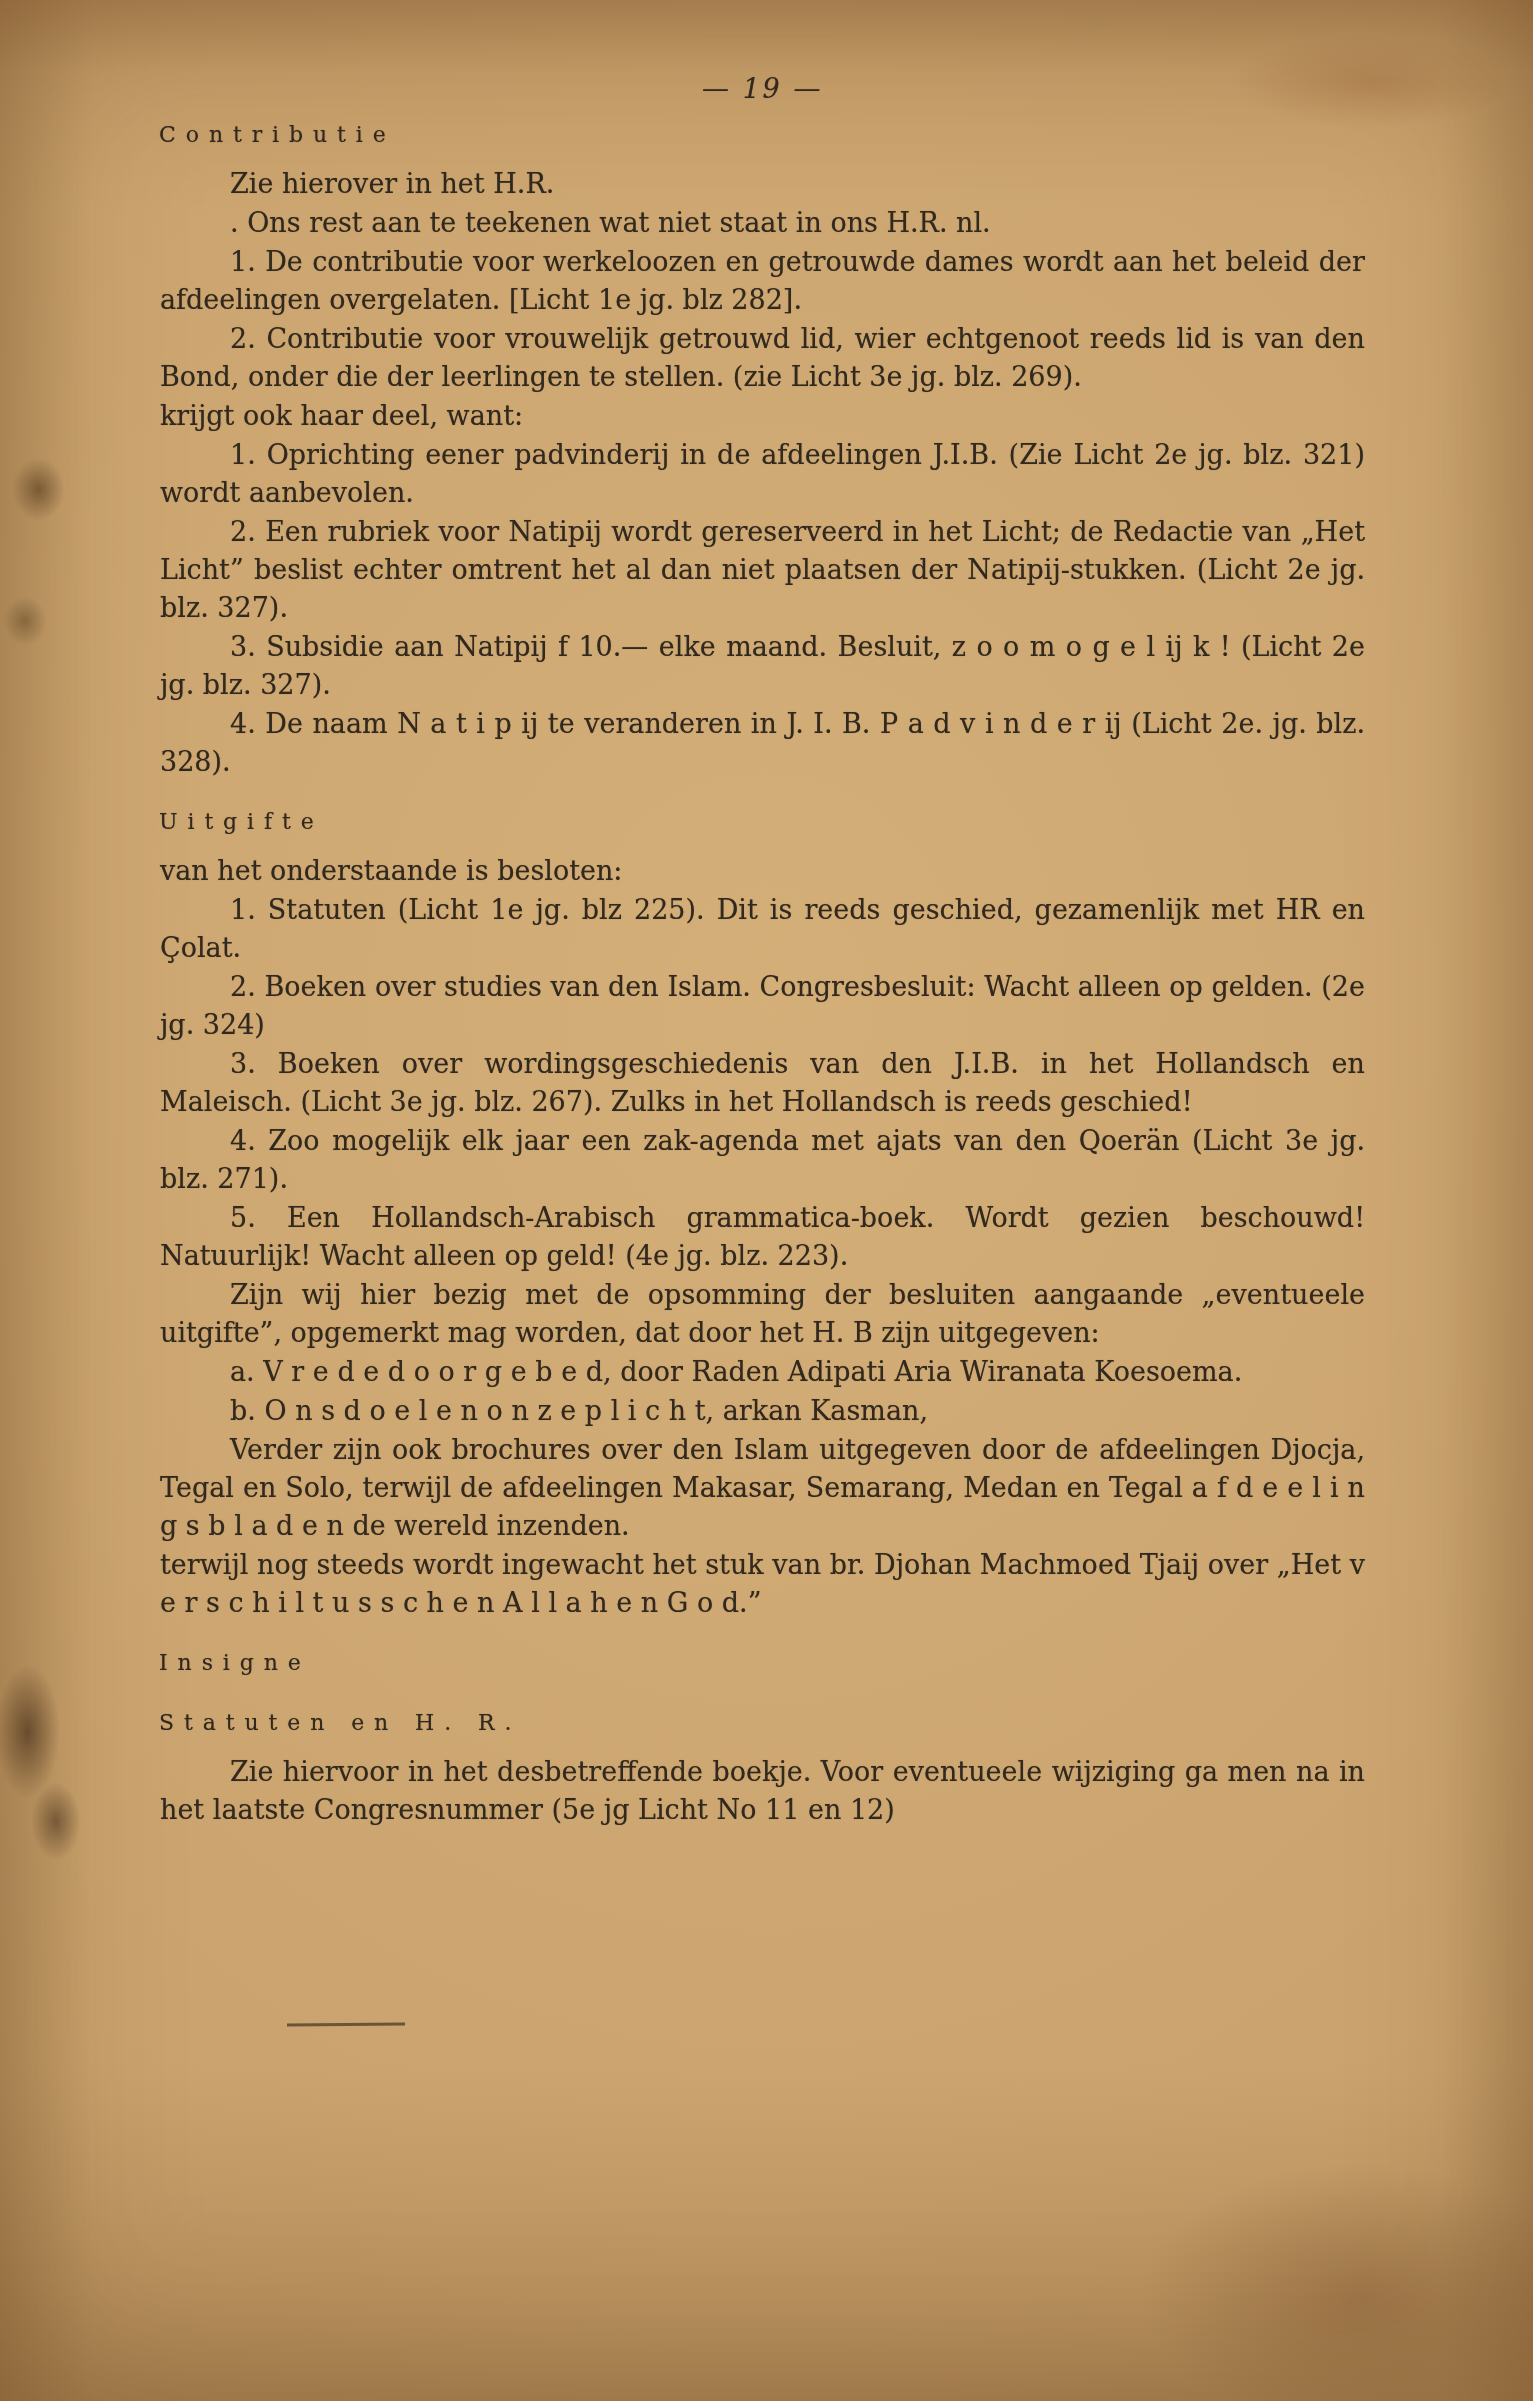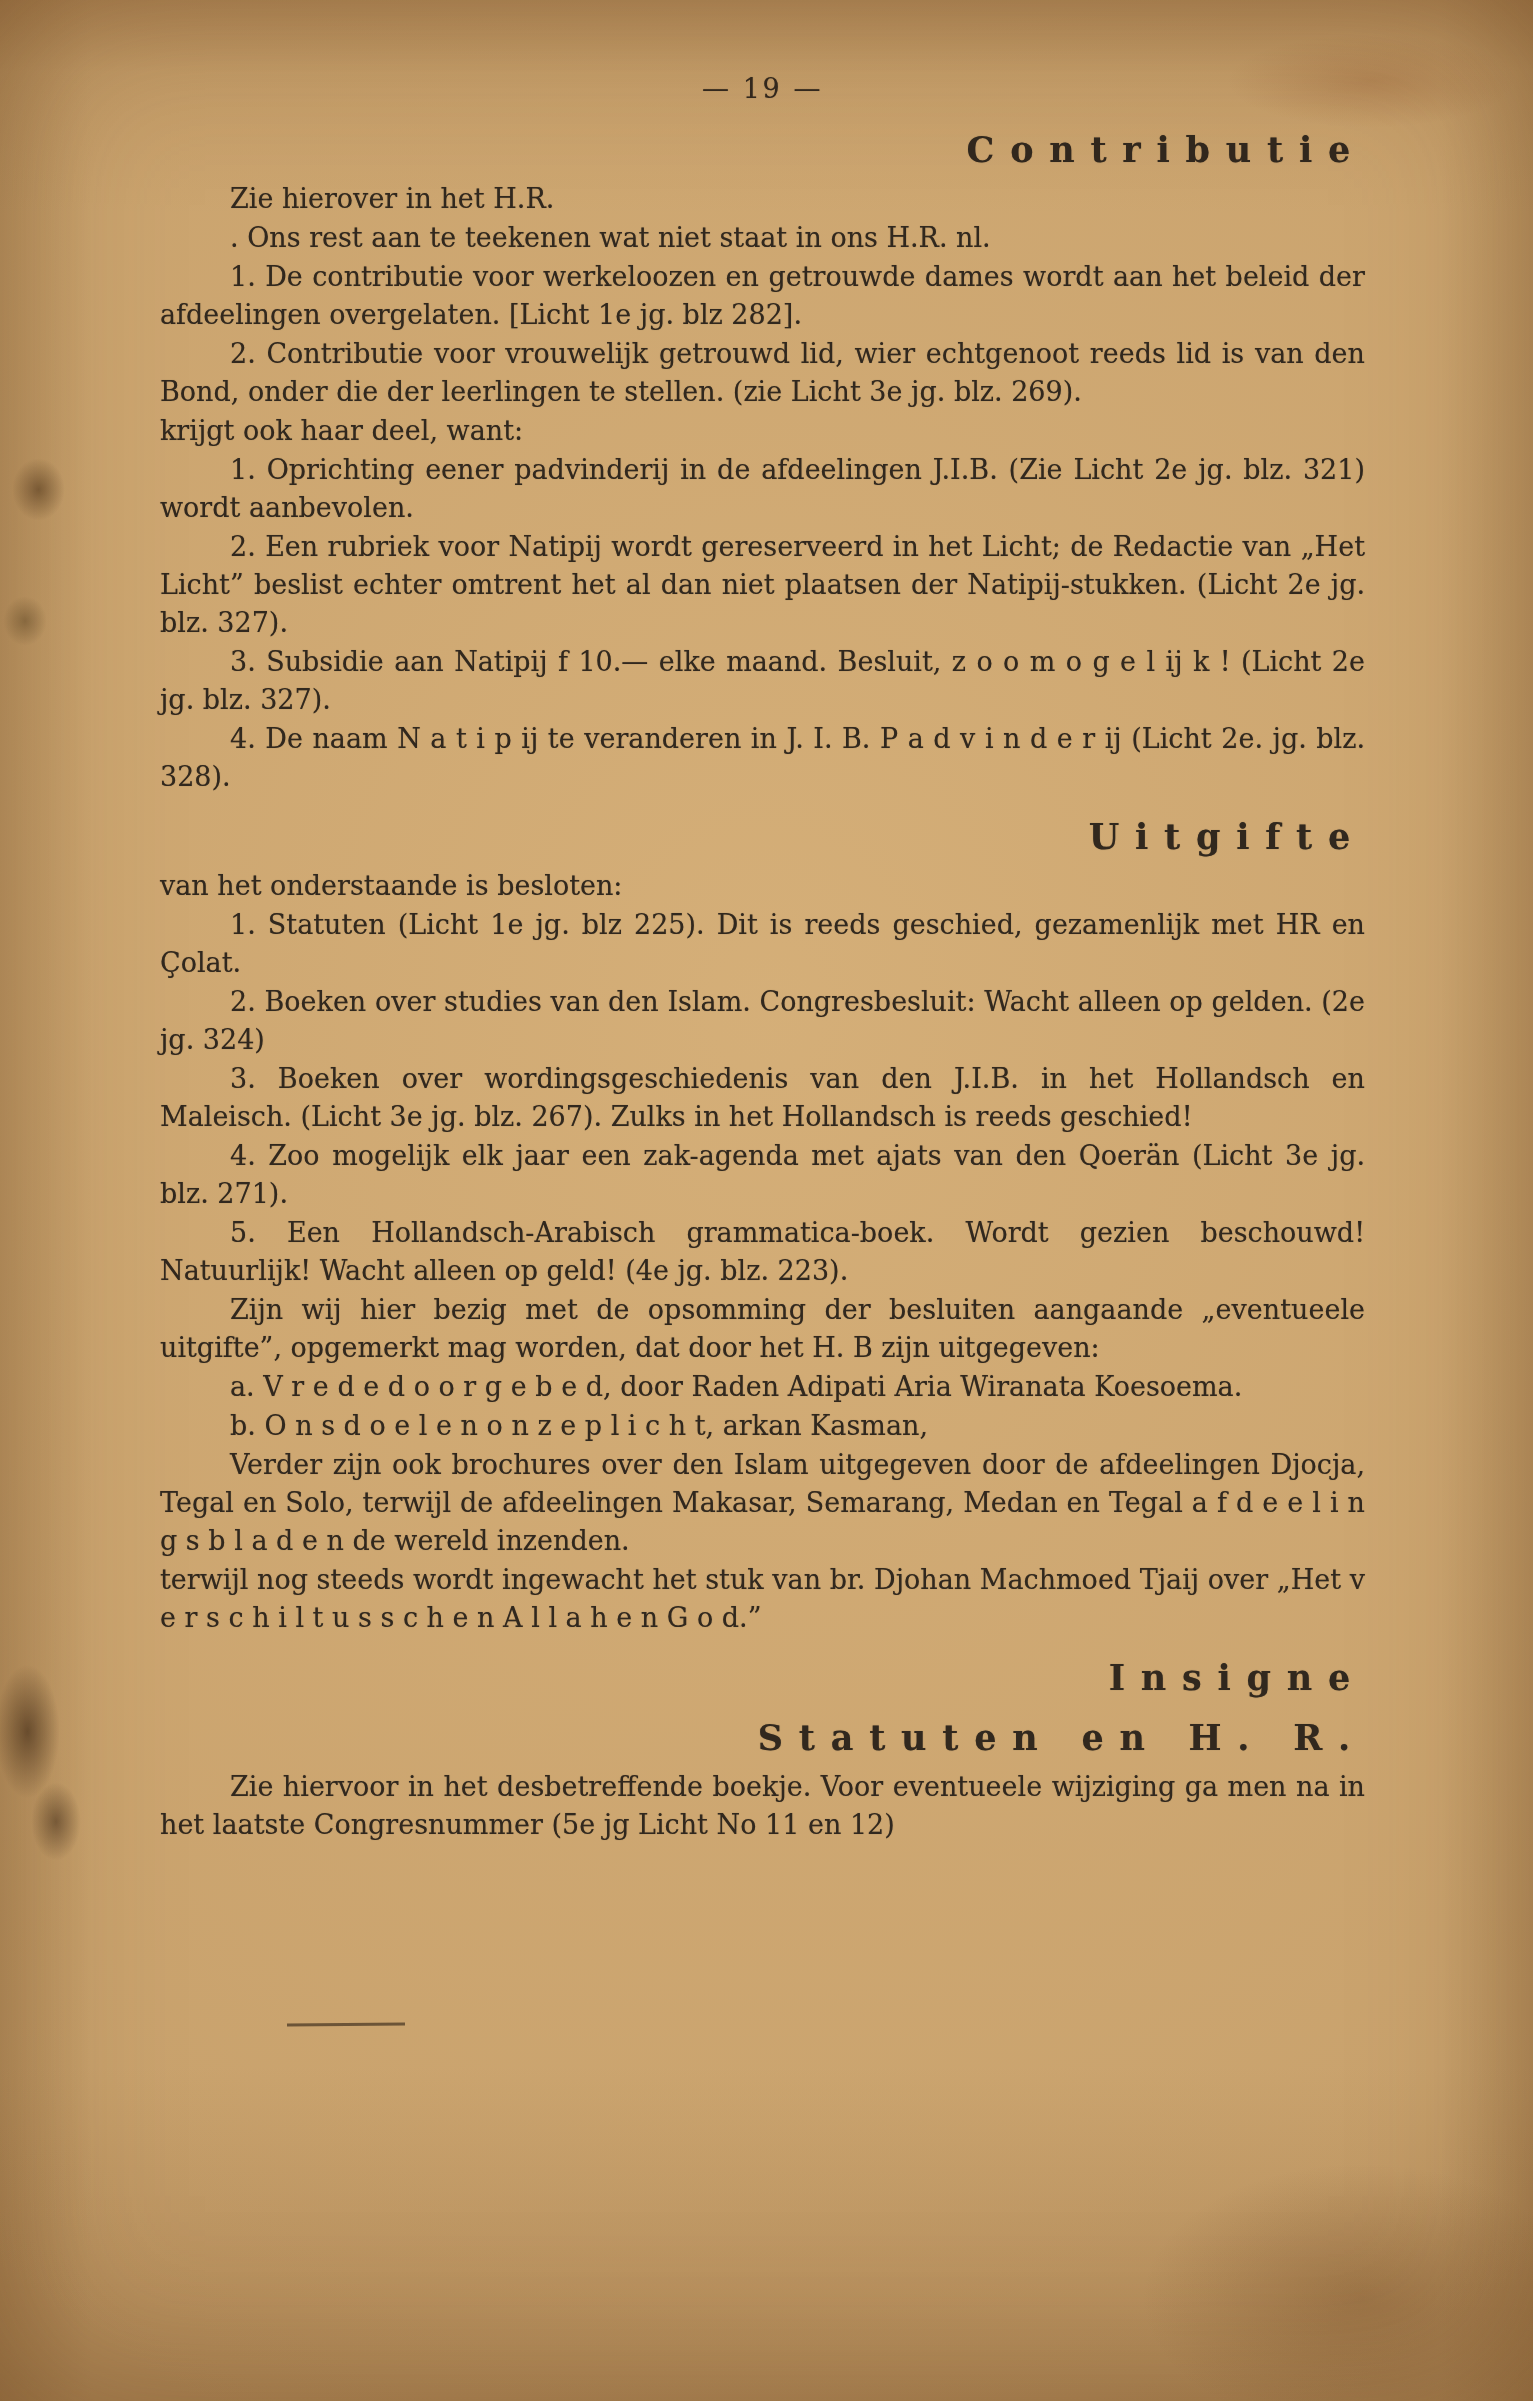--- a/index.html
+++ b/index.html
@@ -32,26 +32,27 @@
     position: relative;
     padding: 70px 167px 0 159px;
     font-size: 27px;
     line-height: 38px;
     text-align: justify;
     text-shadow: 0 0 0.9px rgba(49,40,30,0.45);
   }
   .page-number {
     text-align: center;
     letter-spacing: 2.6px;
-    margin: 0 0 23px 0;
+    margin: 0 0 8px 0;
+    font-style: italic;
   }
   .heading {
-    font-size: 35px;
-    font-weight: bold;
-    text-align: right;
+    font-size: 22px;
+    font-weight: normal;
+    text-align: left;
     letter-spacing: 0.45em;
     margin: 22px 0 11px 0;
   }
   section:first-child .heading { margin-top: 6.8px; }
   .para { margin: 1px; }
   .para.indent { text-indent: 70px; }
 
   .stain { position: absolute; pointer-events: none; }
   .stain-a { left: 12px;  top: 458px;  width: 53px;  height: 63px;
     background: radial-gradient(ellipse at center, rgba(70,45,20,0.55), rgba(70,45,20,0) 70%); }

